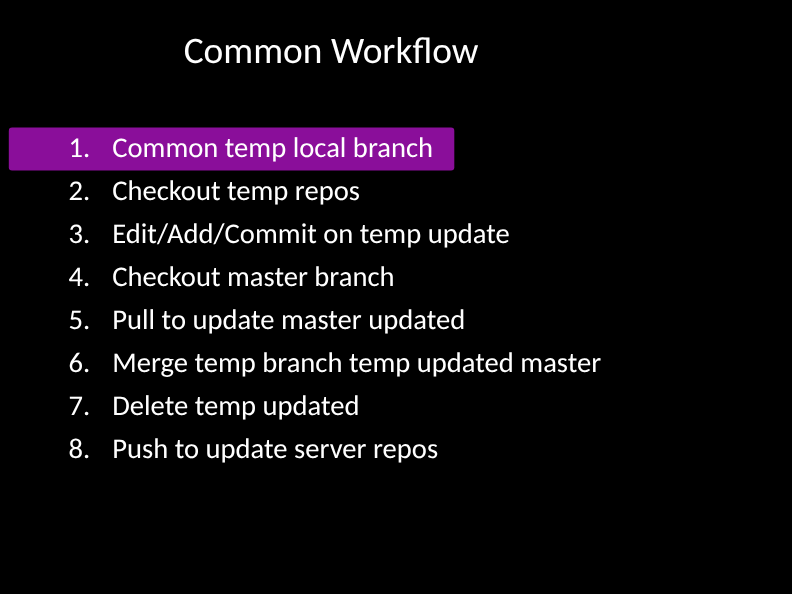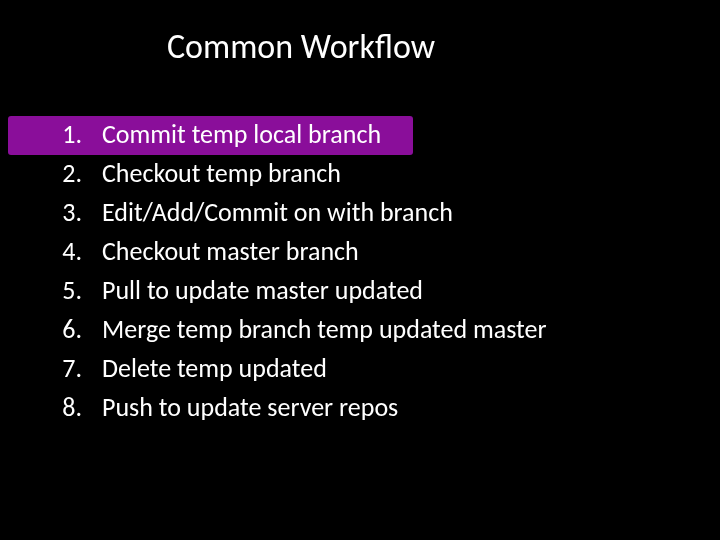--- a/index.html
+++ b/index.html
@@ -67,29 +67,29 @@
 </style>
 </head>
 <body>
 
 <div class="slide">
   <div class="highlight-bg"></div>
   <div class="title">Common Workflow</div>
   <div class="list">
     <div class="row">
       <span class="num">1.</span>
-      <span class="txt">Commit temp local branch</span>
+      <span class="txt">Common temp local branch</span>
     </div>
     <div class="row">
       <span class="num">2.</span>
-      <span class="txt">Checkout temp branch</span>
+      <span class="txt">Checkout temp repos</span>
     </div>
     <div class="row">
       <span class="num">3.</span>
-      <span class="txt">Edit/Add/Commit on with branch</span>
+      <span class="txt">Edit/Add/Commit on temp update</span>
     </div>
     <div class="row">
       <span class="num">4.</span>
       <span class="txt">Checkout master branch</span>
     </div>
     <div class="row">
       <span class="num">5.</span>
       <span class="txt">Pull to update master updated</span>
     </div>
     <div class="row">

